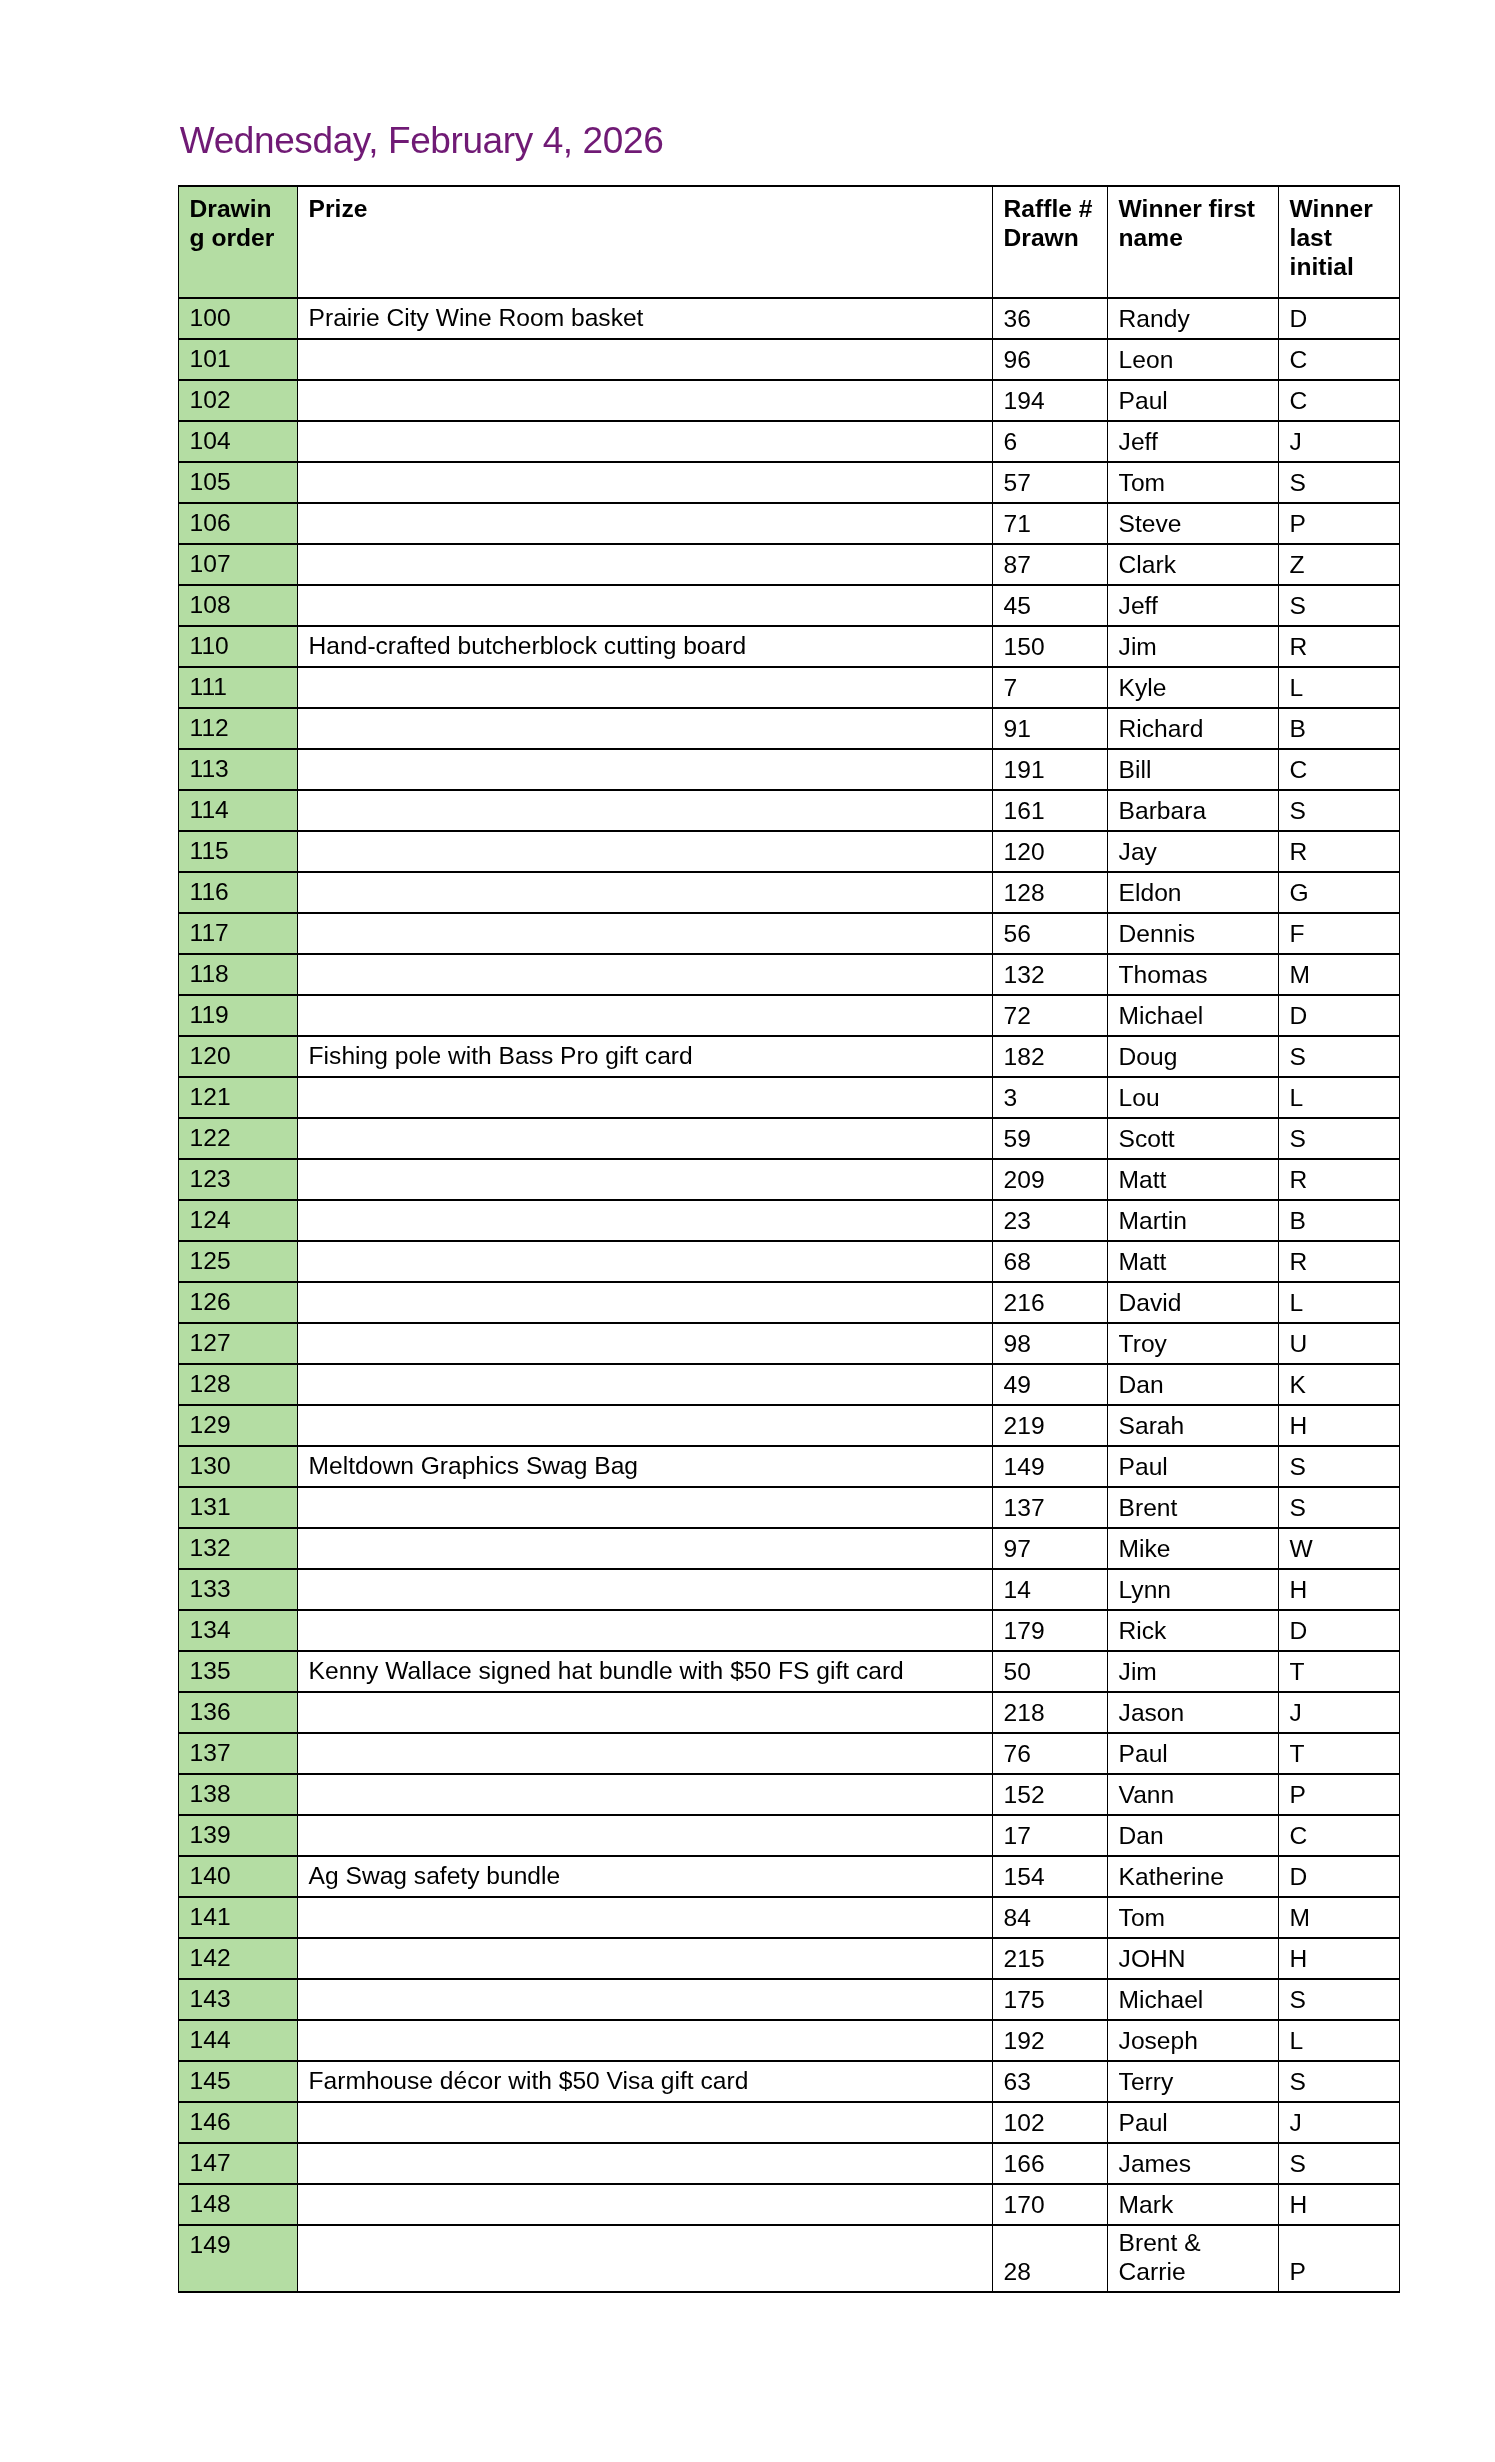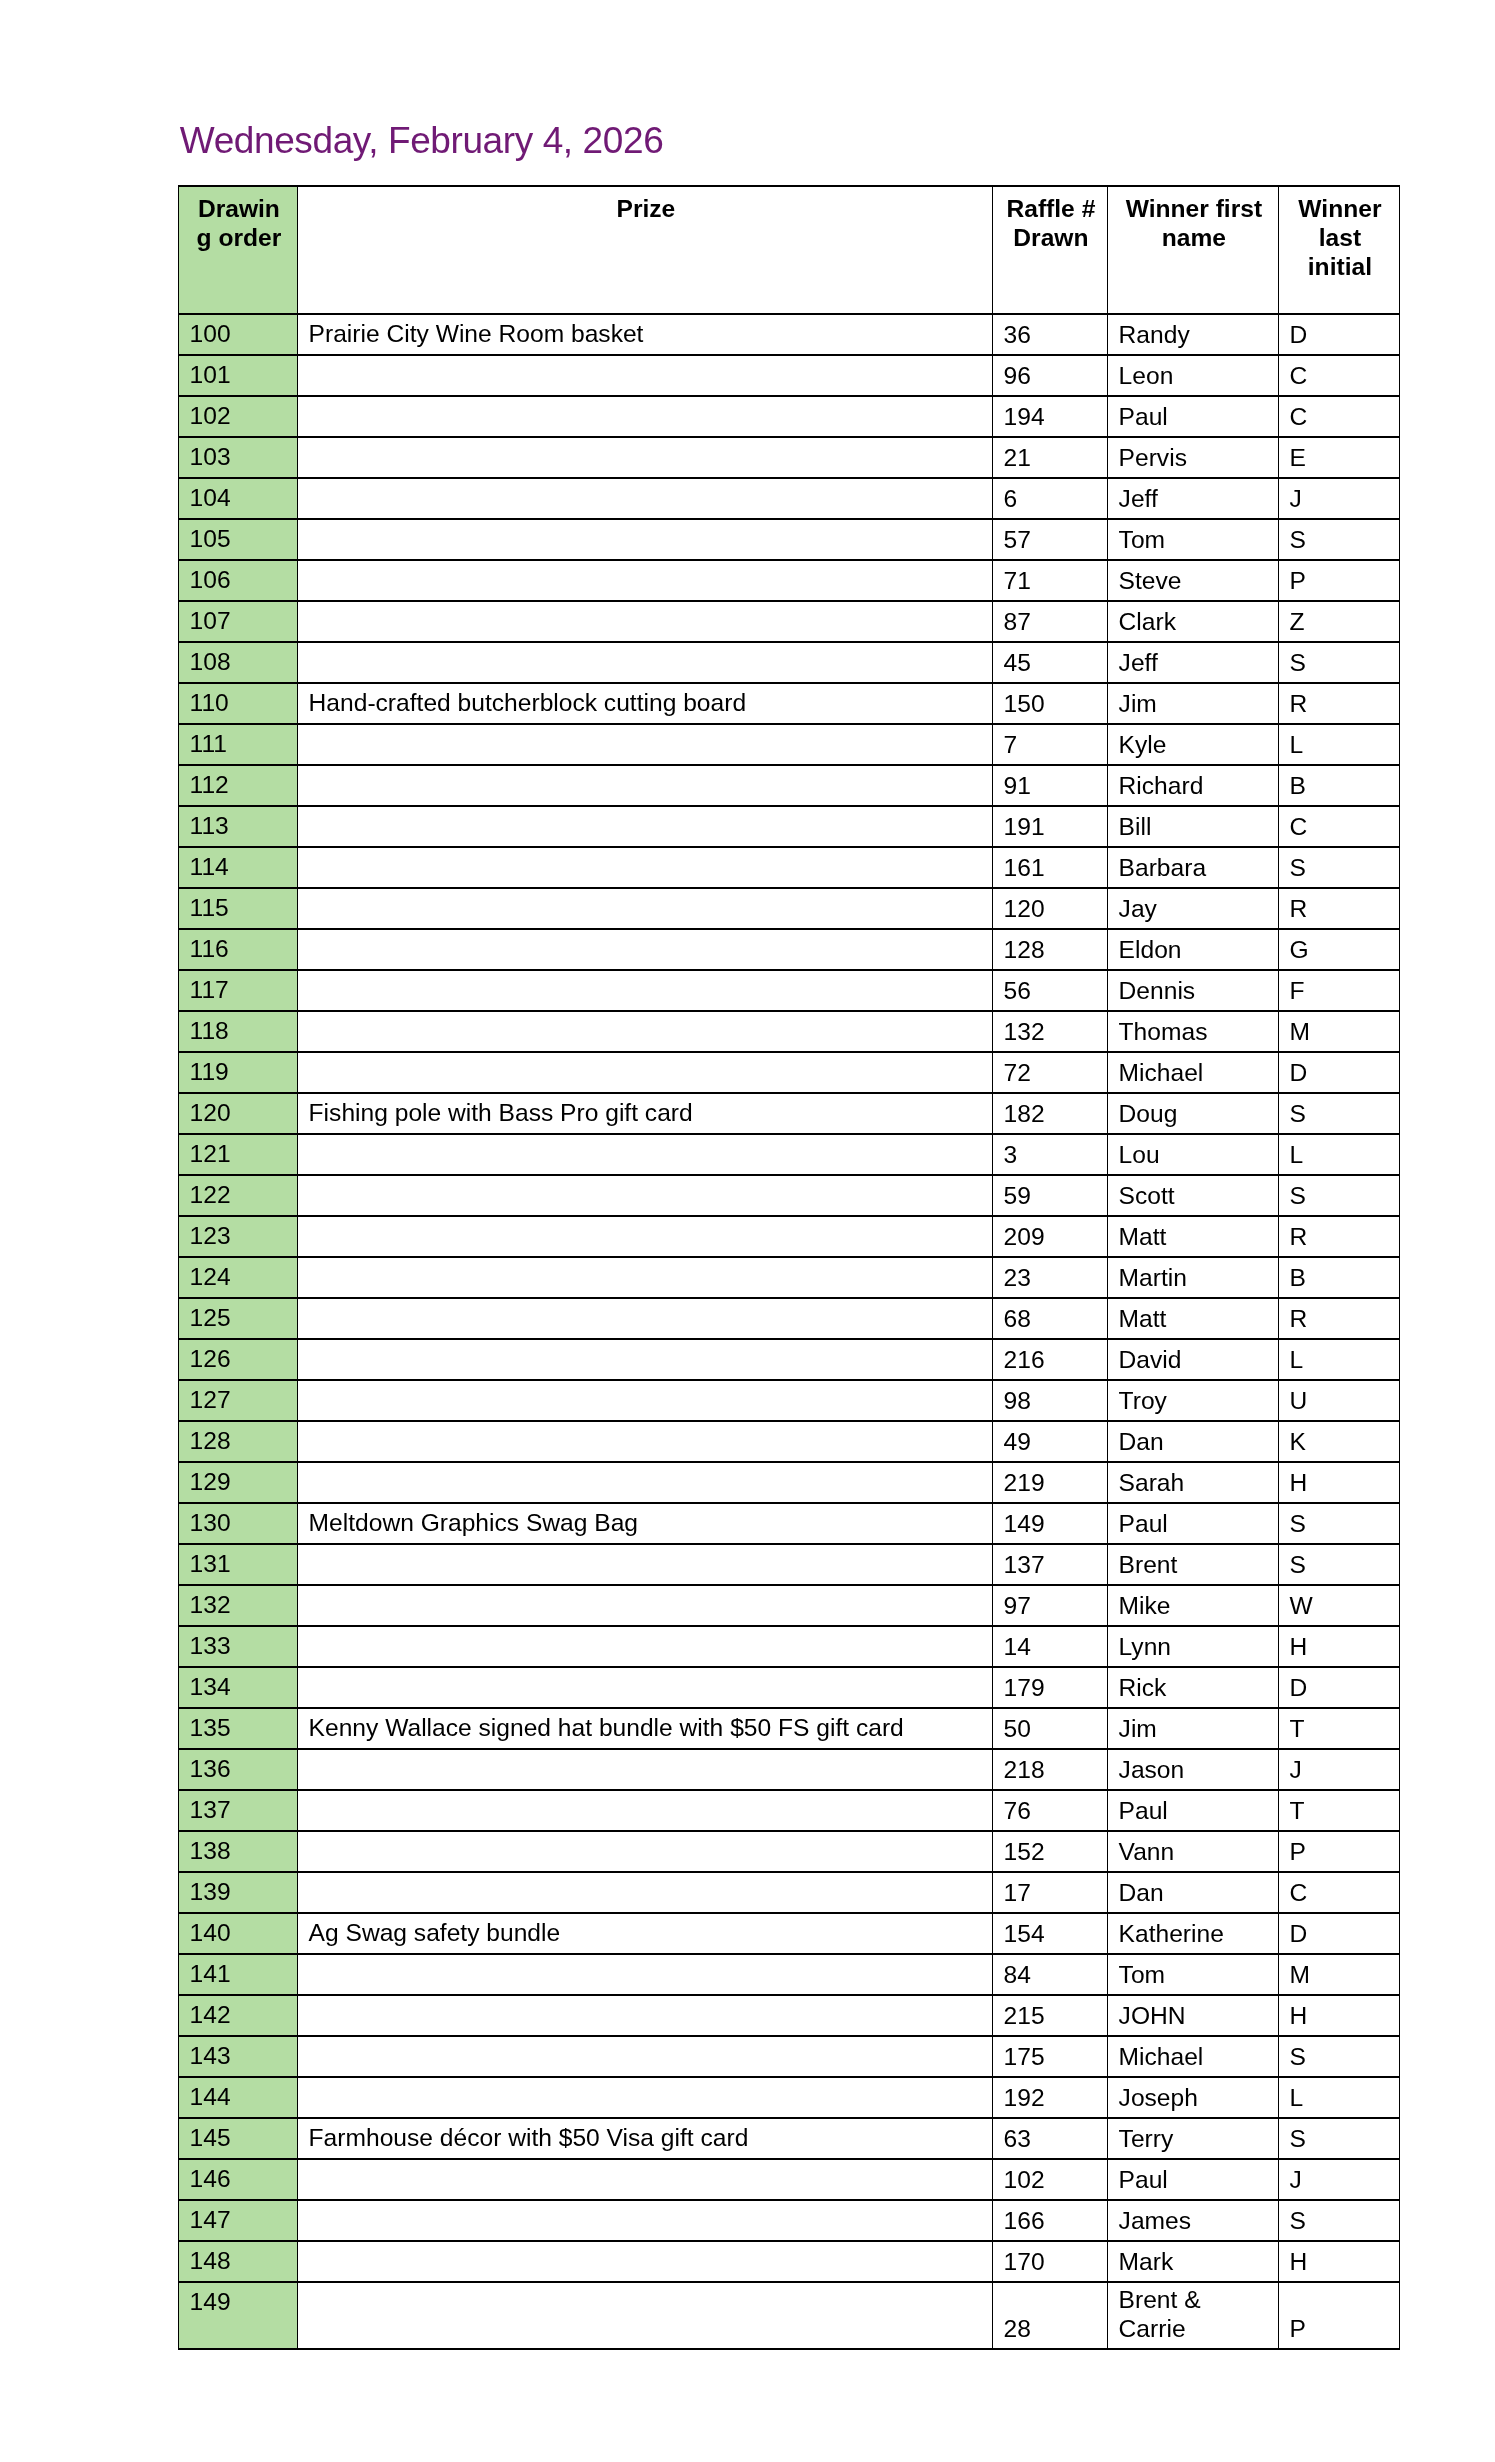--- a/index.html
+++ b/index.html
@@ -32,26 +32,26 @@
   th, td {
     border-left: 1.8px solid #000;
     border-right: 1.8px solid #000;
     border-top: 2.6px solid #000;
     border-bottom: 2.6px solid #000;
     font-size: 24.6px;
     line-height: 29px;
     overflow: hidden;
   }
   th {
-    text-align: center;
+    text-align: left;
     vertical-align: top;
     font-weight: 700;
     padding: 7px 8.8px 7px 10.6px;
     white-space: pre-line;
-    height: 128px;
+    height: 112px;
     box-sizing: border-box;
   }
   tbody tr {
     height: 41px;
     padding-left: 20px;
   }
   td {
     padding: 1.8px 7px 4.4px 10.6px;
   }
   .green {
@@ -117,27 +117,20 @@
     <td class="c-last">C</td>
   </tr>
         <tr>
     <td class="c-order green">102</td>
     <td class="c-prize"></td>
     <td class="c-raffle">194</td>
     <td class="c-first">Paul</td>
     <td class="c-last">C</td>
   </tr>
         <tr>
-    <td class="c-order green">103</td>
-    <td class="c-prize"></td>
-    <td class="c-raffle">21</td>
-    <td class="c-first">Pervis</td>
-    <td class="c-last">E</td>
-  </tr>
-        <tr>
     <td class="c-order green">104</td>
     <td class="c-prize"></td>
     <td class="c-raffle">6</td>
     <td class="c-first">Jeff</td>
     <td class="c-last">J</td>
   </tr>
         <tr>
     <td class="c-order green">105</td>
     <td class="c-prize"></td>
     <td class="c-raffle">57</td>

